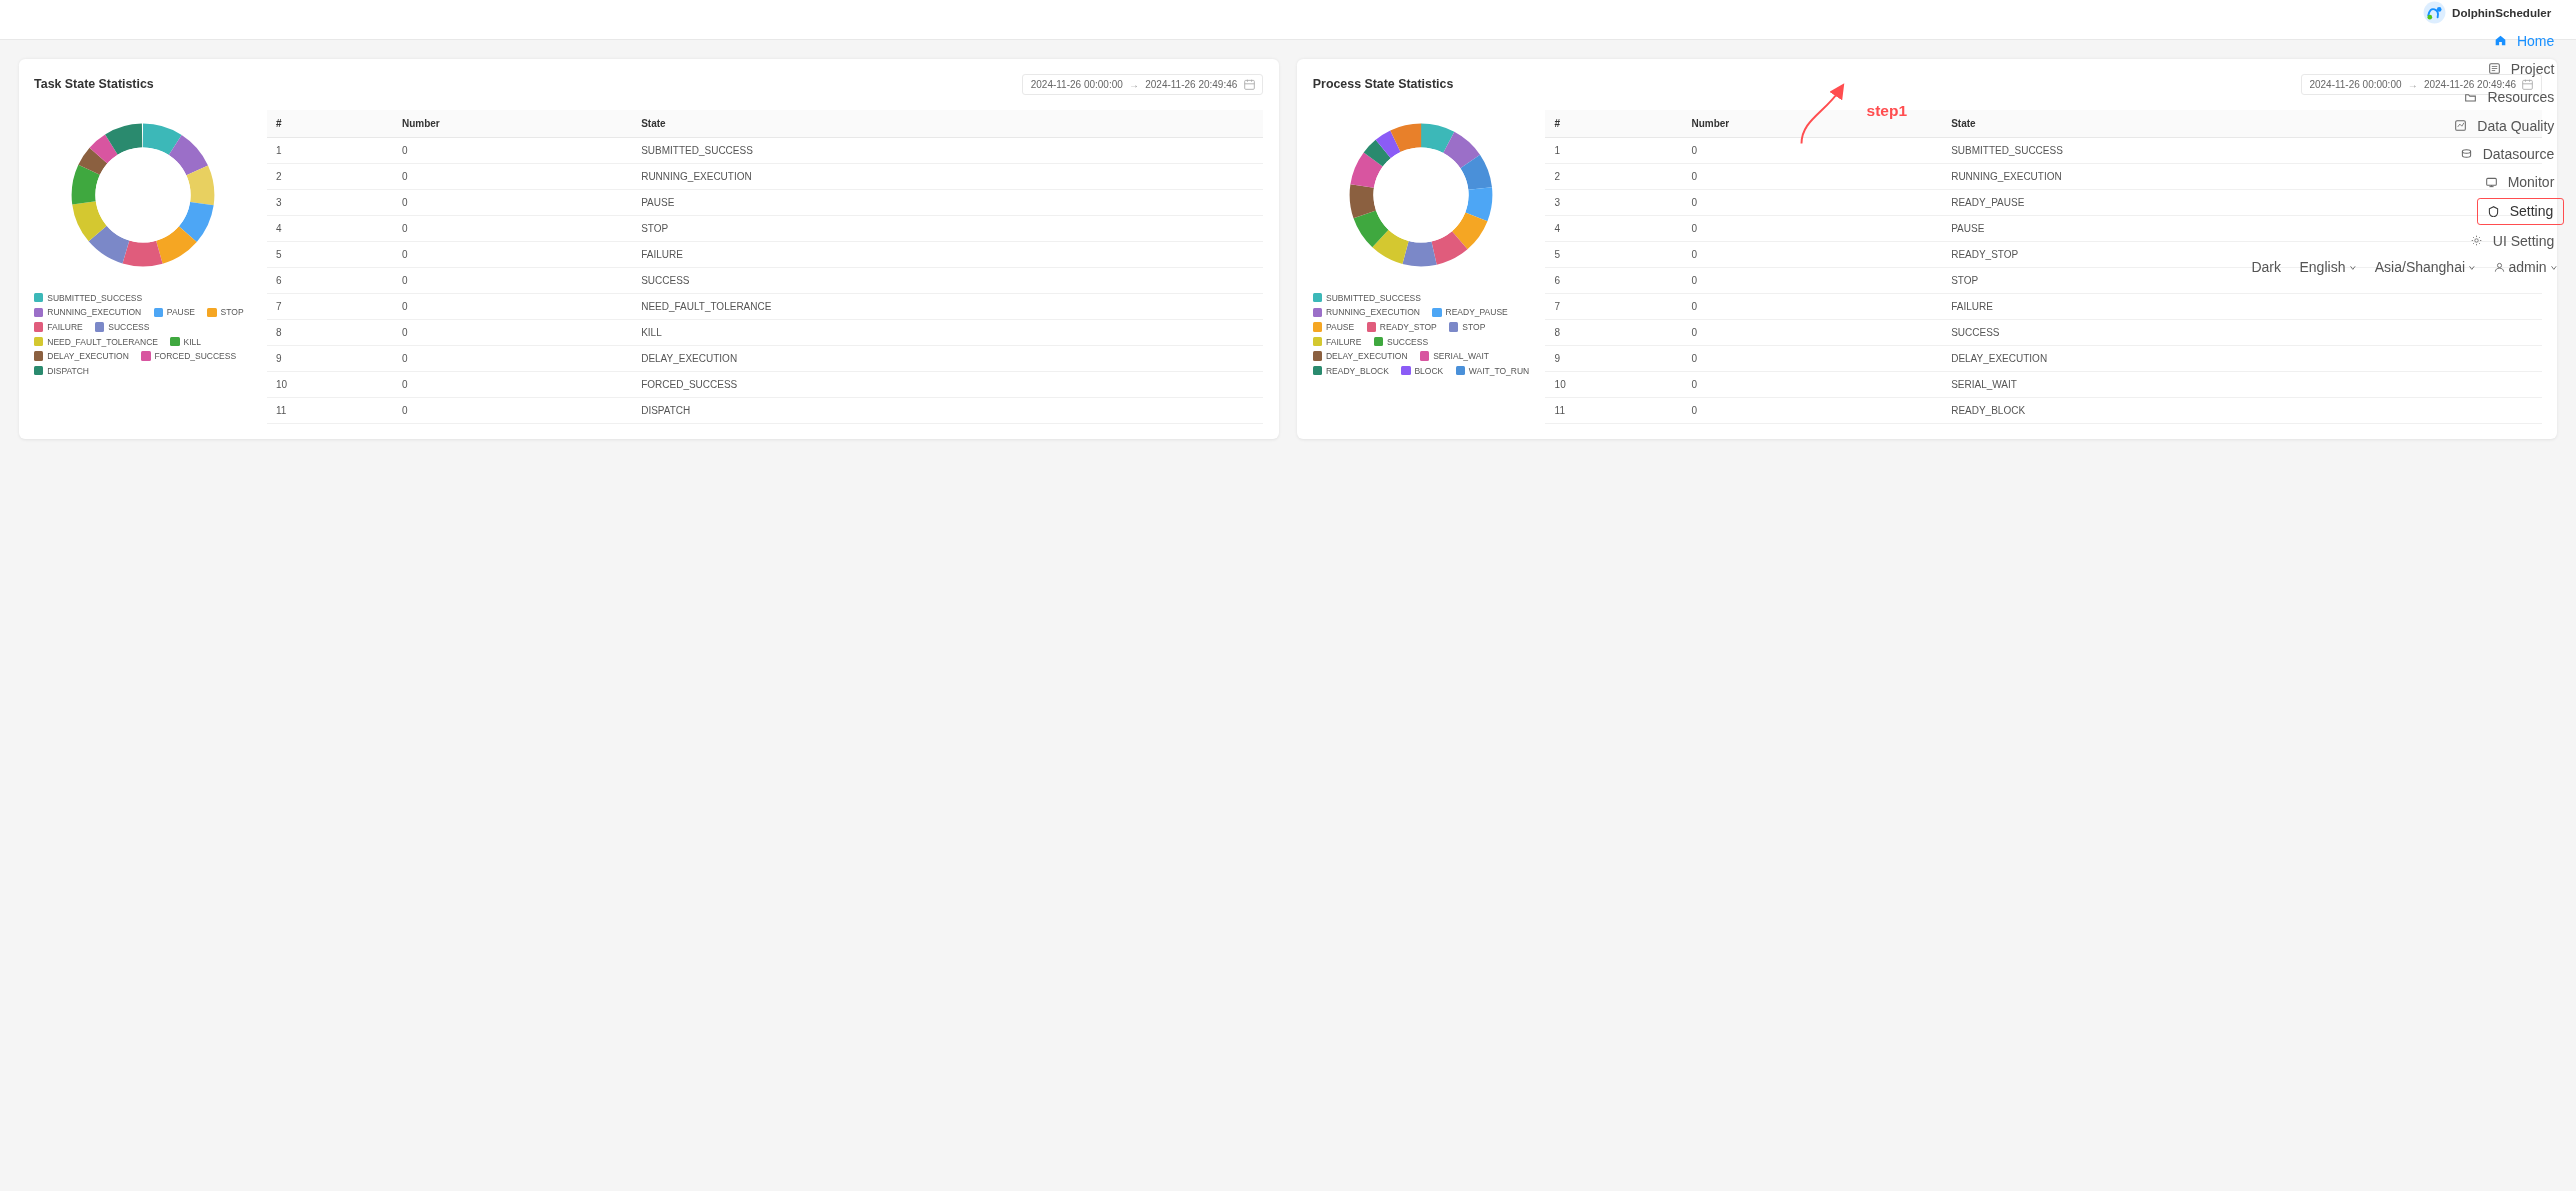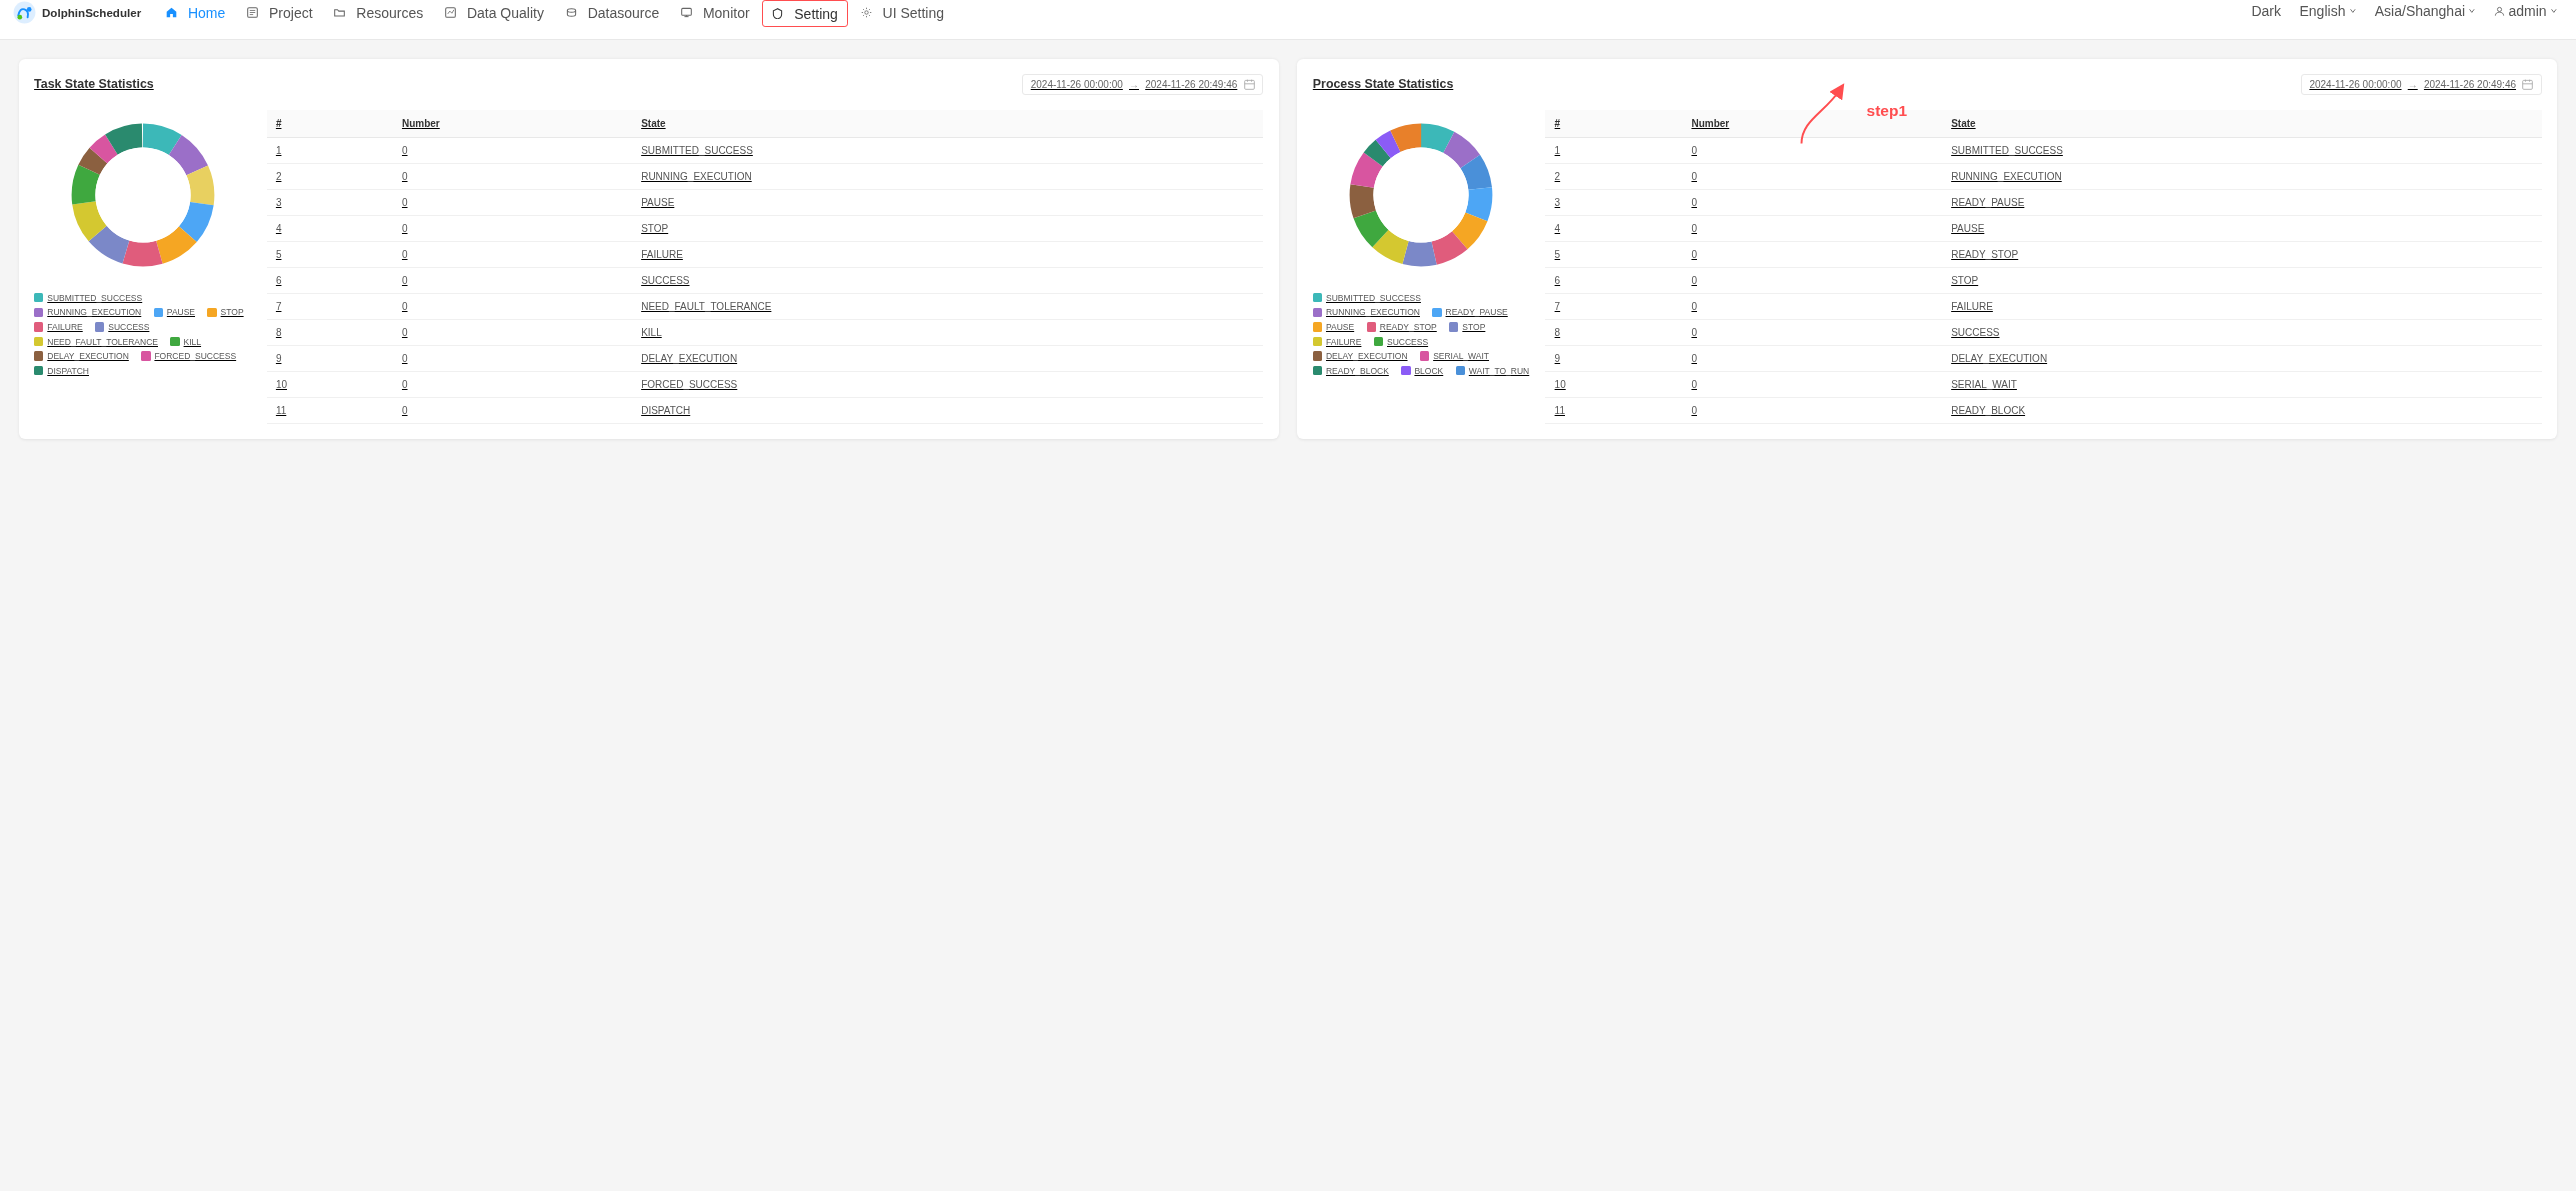--- a/index.html
+++ b/index.html
@@ -1,43 +1,43 @@
 <!DOCTYPE html>
 <html style="font-size:12.4px"><head>
   <meta charset="utf-8">
   <style>
     * { box-sizing: border-box; margin: 0; padding: 0; }
     body { font-family: -apple-system, BlinkMacSystemFont, 'Segoe UI', sans-serif; background: #f5f5f5; font-size: 10px; }
     
     
     .navbar {
-      display: flex; align-items: flex-start; background: #fff;
+      display: flex; align-items: flex-end; background: #fff;
       border-bottom: 0.8px solid #e8e8e8; height: 40px; padding: 0 12.4px;
-      gap: 3.1px; position: relative; z-index: 10;
+      gap: 3.1px; position: relative; z-index: 10; flex-direction: column;
     }
     .logo { display: flex; align-items: center; gap: 4.6px; margin-right: 12.4px; }
     .logo-icon { width: 25px; height: 25px; }
     .logo-text { font-weight: 600; font-size: 11.6px; color: #333; }
     .nav-item {
       display: flex; align-items: center; gap: 11px; padding: 4.6px 9.3px;
       cursor: pointer; border-radius: 3.1px; color: #555; font-size: 14px;
       white-space: nowrap;
     }
     .nav-item.active { color: #1890ff; }
     .nav-item.security-active {
       border: 1.5px solid #ff4d4f; color: #333; border-radius: 3.1px;
     }
     .nav-right { margin-left: auto; display: flex; align-items: center; gap: 6.2px; }
     .nav-right-item {
       display: flex; align-items: center; gap: 3.1px; padding: 3.1px 6.2px;
       cursor: pointer; color: #555; font-size: 14px; border-radius: 3.1px;
     }
 
     
-    .main { padding: 18.6px; display: flex; gap: 18.6px; text-decoration: underline; }
+    .main { padding: 18.6px; display: flex; gap: 18.6px; }
     
     
     .card {
       background: #fff; border-radius: 6.2px; padding: 15.5px;
       flex: 1; box-shadow: 0 0.8px 3.1px rgba(0,0,0,0.08);
     }
     
     
     .card-header {
       display: flex; align-items: center; justify-content: space-between;

